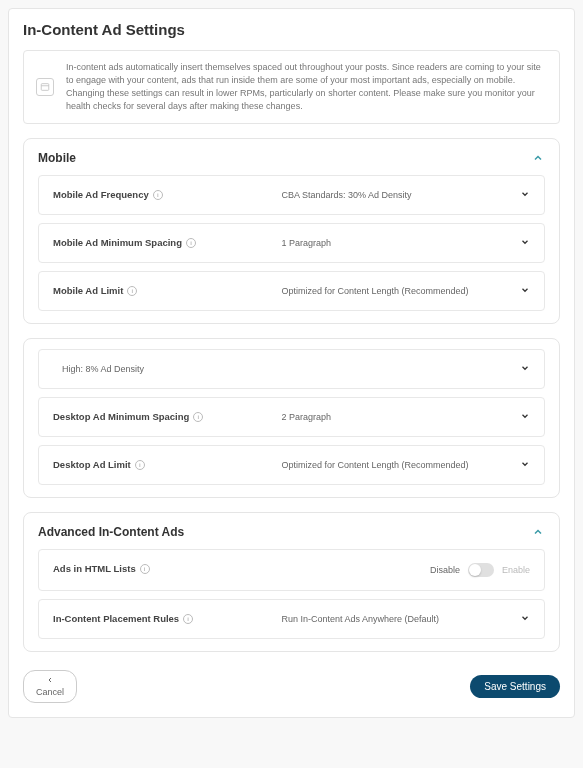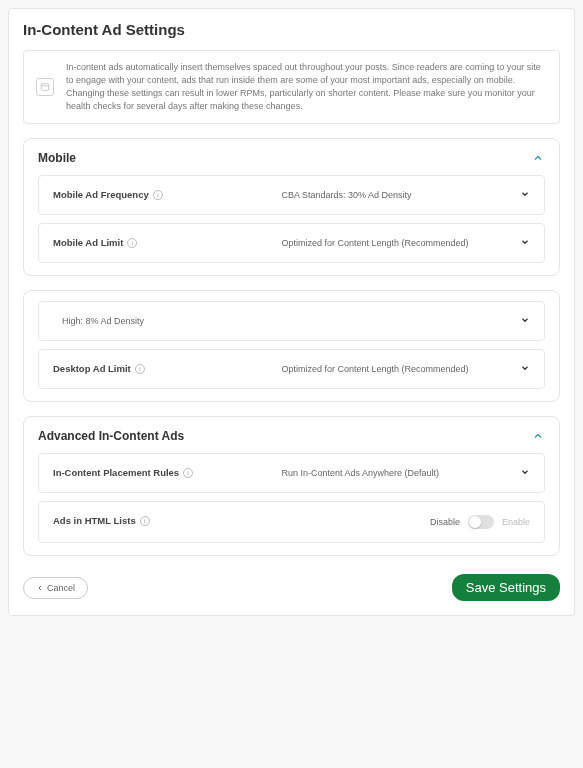--- a/index.html
+++ b/index.html
@@ -165,28 +165,29 @@
       border: 1px solid #ccc;
       background: #fff;
       border-radius: 12px;
       padding: 5px 12px;
       font-size: 9px;
       color: #666;
       cursor: pointer;
       display: inline-flex;
       align-items: center;
       gap: 3px;
+      flex-direction: column;
     }
     .btn-save {
       border: none;
-      background: #15803d;
+      background: #0c4a6e;
       color: #fff;
       border-radius: 12px;
       padding: 6px 14px;
-      font-size: 13px;
+      font-size: 10px;
       cursor: pointer;
     }
   </style>
 </head>
 <body>
 
 <div class="page">
   <h1 class="page-title">In-Content Ad Settings</h1>
 
   <div class="info-box">
@@ -218,20 +219,34 @@
         <div class="row-control">
           <span class="row-value">CBA Standards: 30% Ad Density</span>
           <span class="row-chevron">
             <svg width="10" height="10" viewBox="0 0 24 24" fill="none" stroke="currentColor" stroke-width="3">
                 <polyline points="6 9 12 15 18 9"></polyline>
               </svg>
           </span>
         </div>
       </div>
 
+      <div class="row">
+        <div class="row-label">
+          <span>Mobile Ad Minimum Spacing</span>
+          <span class="help-icon">i</span>
+        </div>
+        <div class="row-control">
+          <span class="row-value">1 Paragraph</span>
+          <span class="row-chevron">
+            <svg width="10" height="10" viewBox="0 0 24 24" fill="none" stroke="currentColor" stroke-width="3">
+                <polyline points="6 9 12 15 18 9"></polyline>
+              </svg>
+          </span>
+        </div>
+      </div>
 
       <div class="row">
         <div class="row-label">
           <span>Mobile Ad Limit</span>
           <span class="help-icon">i</span>
         </div>
         <div class="row-control">
           <span class="row-value">Optimized for Content Length (Recommended)</span>
           <span class="row-chevron">
             <svg width="10" height="10" viewBox="0 0 24 24" fill="none" stroke="currentColor" stroke-width="3">
@@ -251,20 +266,34 @@
         <div class="row-control">
           <span class="row-value">High: 8% Ad Density</span>
           <span class="row-chevron">
             <svg width="10" height="10" viewBox="0 0 24 24" fill="none" stroke="currentColor" stroke-width="3">
                 <polyline points="6 9 12 15 18 9"></polyline>
               </svg>
           </span>
         </div>
       </div>
 
+      <div class="row">
+        <div class="row-label">
+          <span>Desktop Ad Minimum Spacing</span>
+          <span class="help-icon">i</span>
+        </div>
+        <div class="row-control">
+          <span class="row-value">2 Paragraph</span>
+          <span class="row-chevron">
+            <svg width="10" height="10" viewBox="0 0 24 24" fill="none" stroke="currentColor" stroke-width="3">
+                <polyline points="6 9 12 15 18 9"></polyline>
+              </svg>
+          </span>
+        </div>
+      </div>
 
       <div class="row">
         <div class="row-label">
           <span>Desktop Ad Limit</span>
           <span class="help-icon">i</span>
         </div>
         <div class="row-control">
           <span class="row-value">Optimized for Content Length (Recommended)</span>
           <span class="row-chevron">
             <svg width="10" height="10" viewBox="0 0 24 24" fill="none" stroke="currentColor" stroke-width="3">
@@ -283,44 +312,44 @@
       <div class="chevron">
         <svg width="12" height="12" viewBox="0 0 24 24" fill="none" stroke="currentColor" stroke-width="3">
             <polyline points="18 15 12 9 6 15"></polyline>
           </svg>
       </div>
     </div>
     <div class="section-body">
 
       <div class="row">
         <div class="row-label">
-          <span>In-Content Placement Rules</span>
-          <span class="help-icon">i</span>
-        </div>
-        <div class="row-control">
-          <span class="row-value">Run In-Content Ads Anywhere (Default)</span>
-          <span class="row-chevron">
-            <svg width="10" height="10" viewBox="0 0 24 24" fill="none" stroke="currentColor" stroke-width="3">
-                <polyline points="6 9 12 15 18 9"></polyline>
-              </svg>
-          </span>
-        </div>
-      </div>
-
-      <div class="row">
-        <div class="row-label">
           <span>Ads in HTML Lists</span>
           <span class="help-icon">i</span>
         </div>
         <div class="toggle-wrap">
           <span class="toggle-label active">Disable</span>
           <div class="toggle">
             <div class="toggle-knob"></div>
           </div>
           <span class="toggle-label">Enable</span>
+        </div>
+      </div>
+
+      <div class="row">
+        <div class="row-label">
+          <span>In-Content Placement Rules</span>
+          <span class="help-icon">i</span>
+        </div>
+        <div class="row-control">
+          <span class="row-value">Run In-Content Ads Anywhere (Default)</span>
+          <span class="row-chevron">
+            <svg width="10" height="10" viewBox="0 0 24 24" fill="none" stroke="currentColor" stroke-width="3">
+                <polyline points="6 9 12 15 18 9"></polyline>
+              </svg>
+          </span>
         </div>
       </div>
 
     </div>
   </div>
 
   <div class="footer">
     <button class="btn-cancel">
       <svg width="8" height="8" viewBox="0 0 24 24" fill="none" stroke="currentColor" stroke-width="3">
           <polyline points="15 18 9 12 15 6"></polyline>

